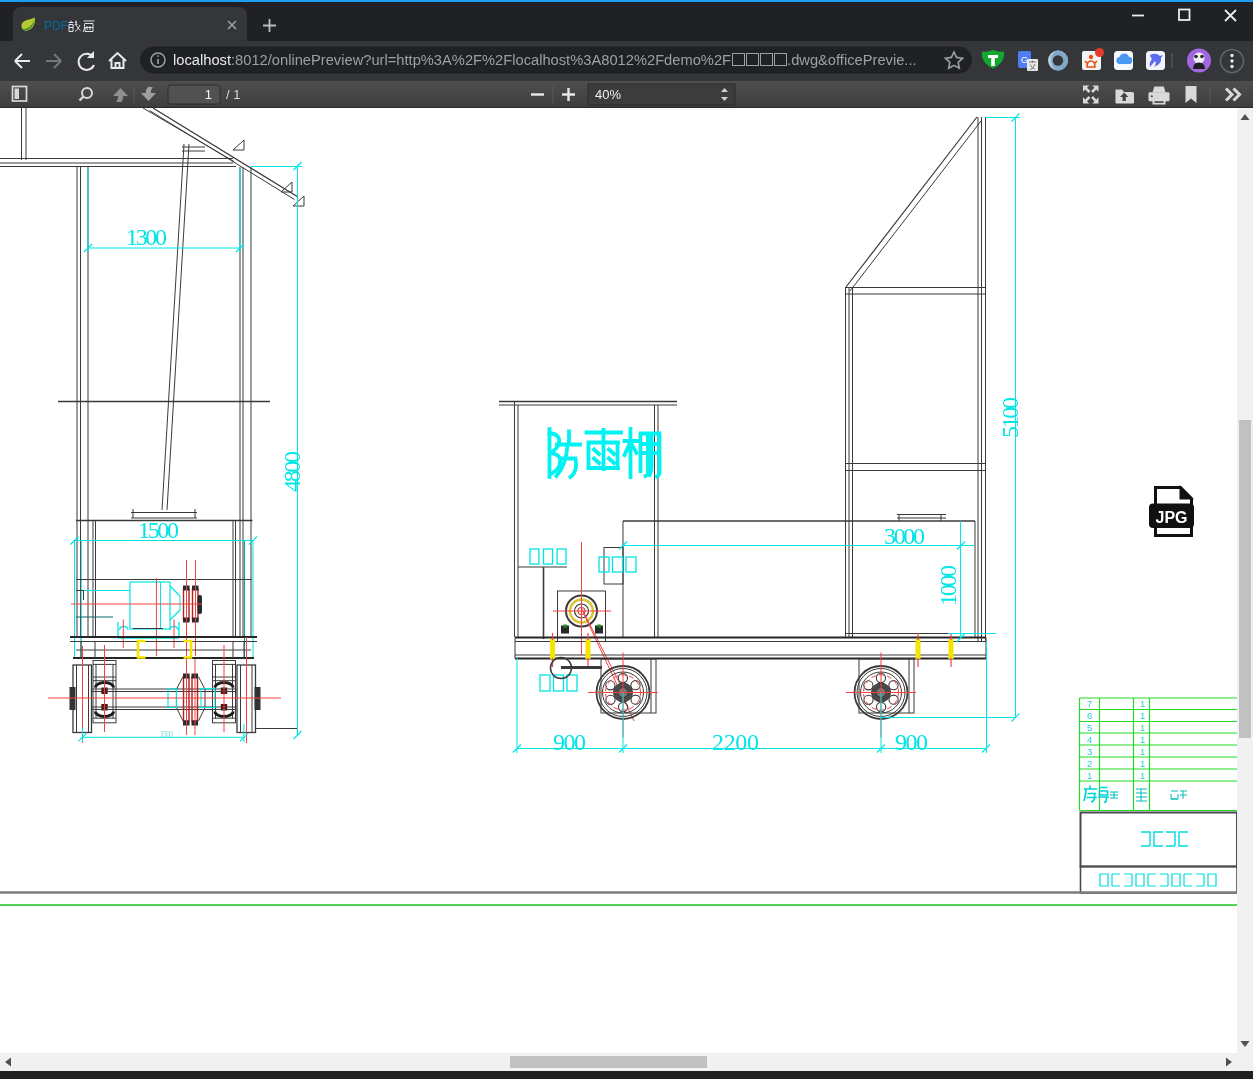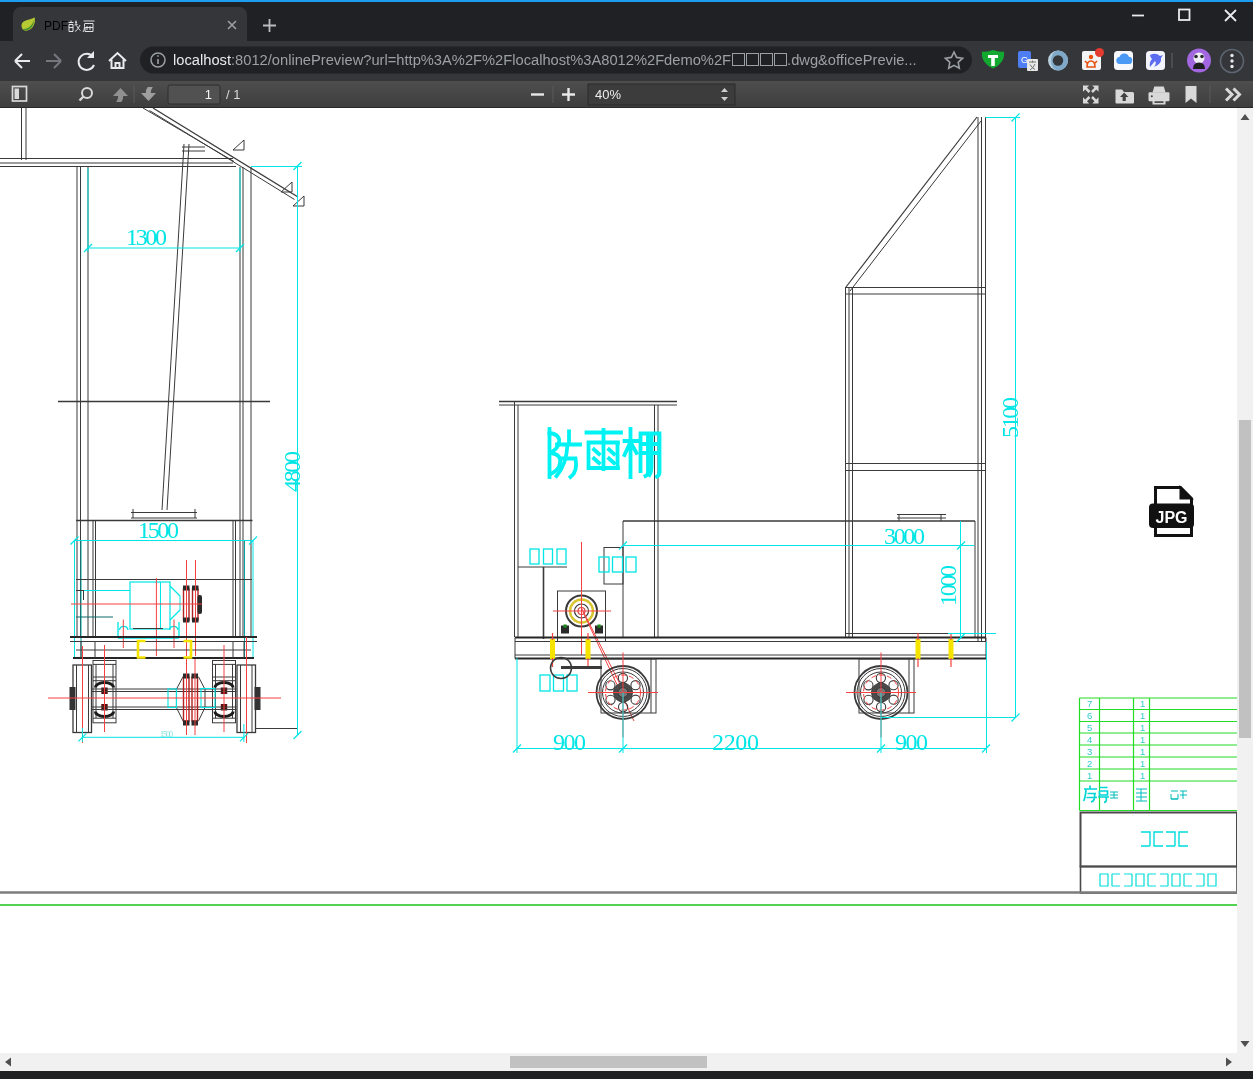--- a/index.html
+++ b/index.html
@@ -14,21 +14,21 @@
 
 <div class="abs" style="left:0;top:2px;width:1253px;height:39px;background:#202124;"></div>
 
 <div class="abs" style="left:13px;top:7px;width:234px;height:34px;background:#35363a;border-radius:8px 8px 0 0;"></div>
 
 <svg class="abs" style="left:20px;top:17px" width="17" height="17" viewBox="0 0 17 17">
   <path d="M1.5,9.5 Q1,4.5 6.5,3.2 Q11,2.2 14.8,0.6 Q15.5,4 14,7.5 Q12,12.5 7,13.5 Q2.5,14.3 1.5,9.5 Z" fill="#b6c832"></path>
   <path d="M14.8,0.6 Q15.5,4 14,7.5 Q12,12.5 7,13.5 Q3.5,14.1 2,11.5 Q7,12.5 10.5,9 Q13.5,6 14.8,0.6 Z" fill="#9fb32a"></path>
   <path d="M2,12.2 Q6,12.8 9.5,10.2 Q12.5,8 14.2,3.5 Q13.3,8.8 10,11.4 Q6.5,14.2 2,12.2 Z" fill="#2f8f34"></path>
 </svg>
-<div class="abs" style="left:44px;top:19px;color:#000000;font-size:12px;">PDF<span id="cjk-tab"></span></div>
+<div class="abs" style="left:44px;top:19px;color:#0369a1;font-size:12px;">PDF<span id="cjk-tab"></span></div>
 
 <svg class="abs" style="left:68px;top:20px" width="28" height="13" viewBox="0 0 28 13">
   <g stroke="#dee1e6" stroke-width="1" fill="none">
     <path d="M0.5,2.5 h5 M3,0.5 v2 M1,4.5 h4 M1,4.5 v7 h4 v-7 M1,7.5 h4 M7,2 l2,0.5 M6.5,5 l3,-0.5 M8,0.5 v4 M8.5,5.5 q2,4 4,5 M12,5 q-2,5 -5,6.5"></path>
     <path d="M15.5,1 h11 M17,3.5 h8 M16.5,3.5 v3 q0,4 -1.5,5.5 M25,3.5 v8 h-8 v-4 h8 M19,6 v4 M22,6 v4"></path>
   </g>
 </svg>
 
 <svg class="abs" style="left:226px;top:19px" width="12" height="12" viewBox="0 0 12 12">
   <path d="M2,2 L10,10 M10,2 L2,10" stroke="#9aa0a6" stroke-width="1.6"></path>

